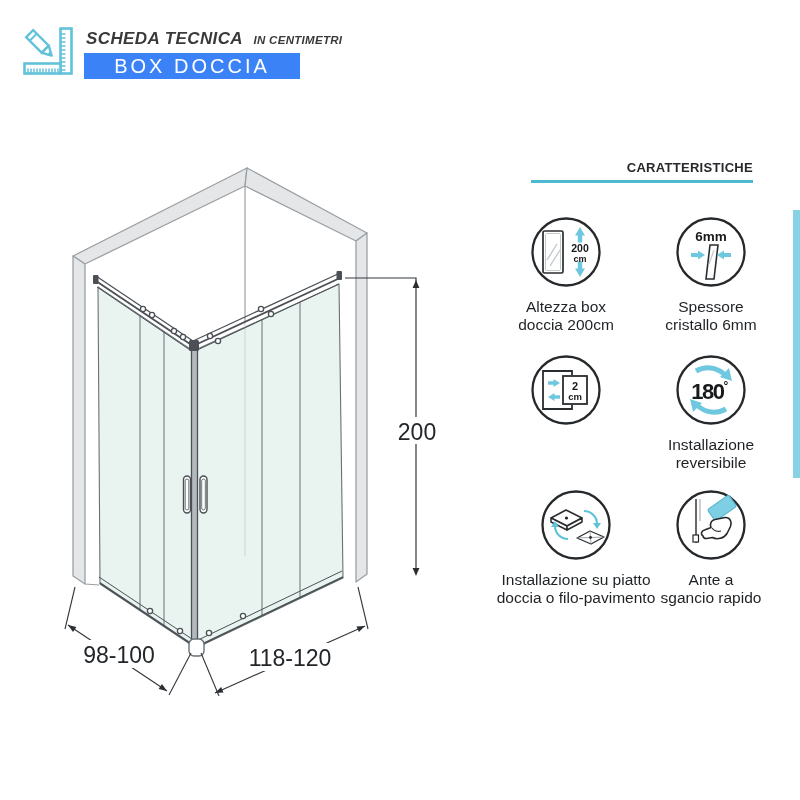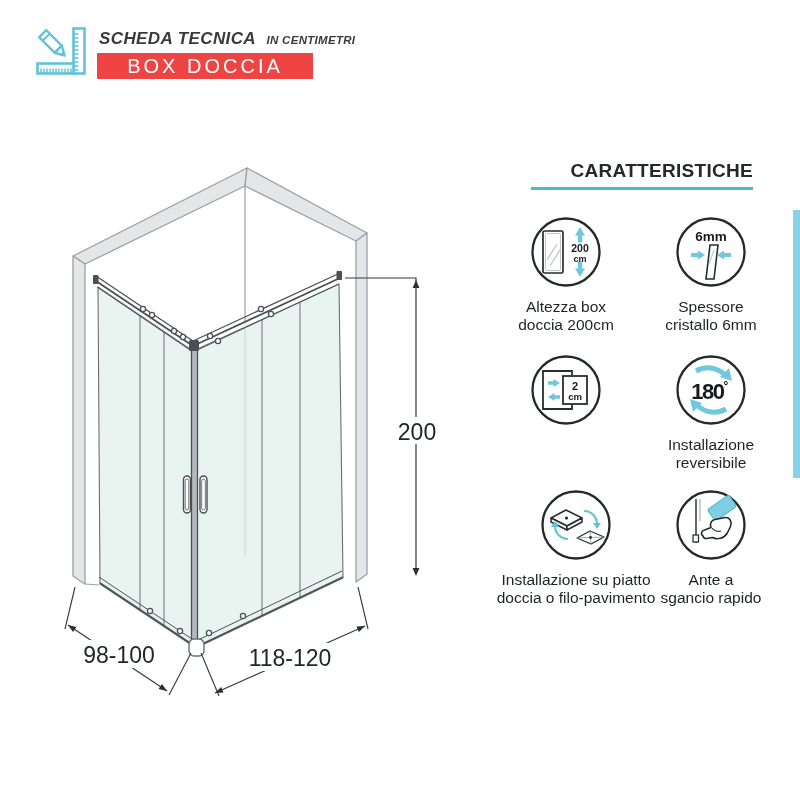--- a/index.html
+++ b/index.html
@@ -1,32 +1,32 @@
 <!DOCTYPE html>
 <html><head>
 <meta charset="utf-8">
 <style>
   html,body{margin:0;padding:0;background:#ffffff;}
   .page{position:relative;width:800px;height:800px;background:#ffffff;overflow:hidden;
         font-family:"Liberation Sans","DejaVu Sans",sans-serif;}
   
-  .logo{position:absolute;left:36px;top:24px;display:flex;align-items:flex-end;}
+  .logo{position:absolute;left:23px;top:24px;display:flex;align-items:flex-end;}
   .logo-icon{width:52px;height:52px;margin-top:3px;}
   .logo-text{margin-left:9px;}
   .logo-title-row{white-space:nowrap;padding-left:2px;margin-top:4px;}
   .logo-title{font-style:italic;font-weight:bold;font-size:17px;color:#3a3a3c;letter-spacing:.4px;}
   .logo-subtitle{font-style:italic;font-weight:bold;font-size:11.5px;color:#3a3a3c;margin-left:6px;letter-spacing:.3px;}
-  .logo-band{margin-top:4px;width:216px;height:26px;background:#ef4444;color:#ffffff;
+  .logo-band{margin-top:4px;width:216px;height:26px;background:#3b82f6;color:#ffffff;
              font-size:20px;letter-spacing:3px;text-align:center;line-height:26px;white-space:nowrap;}
   
   .drawing{position:absolute;left:0;top:0;width:800px;height:800px;}
   .dim-text{font-size:23px;fill:#222629;}
   
   .feat-heading{position:absolute;left:531px;top:160px;width:222px;text-align:right;
-                font-size:19px;font-weight:700;color:#26282b;letter-spacing:.3px;
+                font-size:13px;font-weight:700;color:#26282b;letter-spacing:.3px;
                 padding-bottom:5px;border-bottom:3px solid #4cb9d1;}
   .feat-item{position:absolute;width:200px;text-align:center;}
   .feat-icon{display:block;margin:0 auto;}
   .feat-label{margin-top:8px;font-size:15.5px;line-height:1.16;color:#1f2225;white-space:pre-line;}
   .edge-strip{position:absolute;left:793px;top:210px;width:7px;height:268px;background:#88d2e6;}
   .ic-dark{stroke:#26292c;fill:none;}
   .ic-txt{fill:#17191b;font-weight:bold;text-anchor:middle;}
 </style>
 </head>
 <body>

